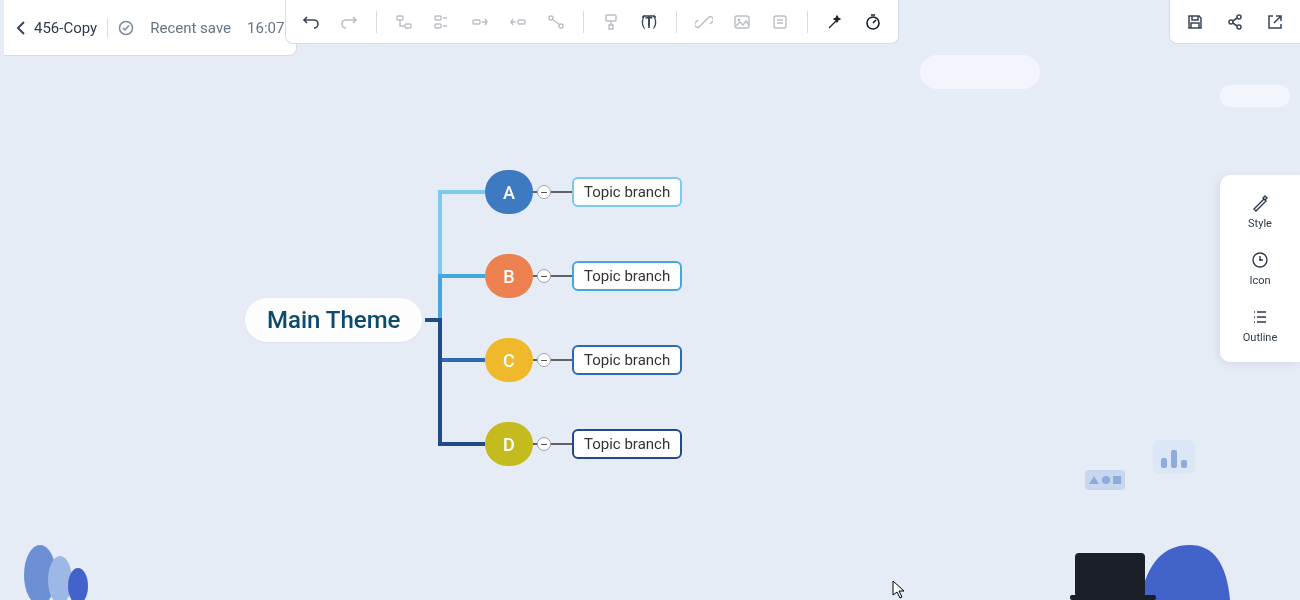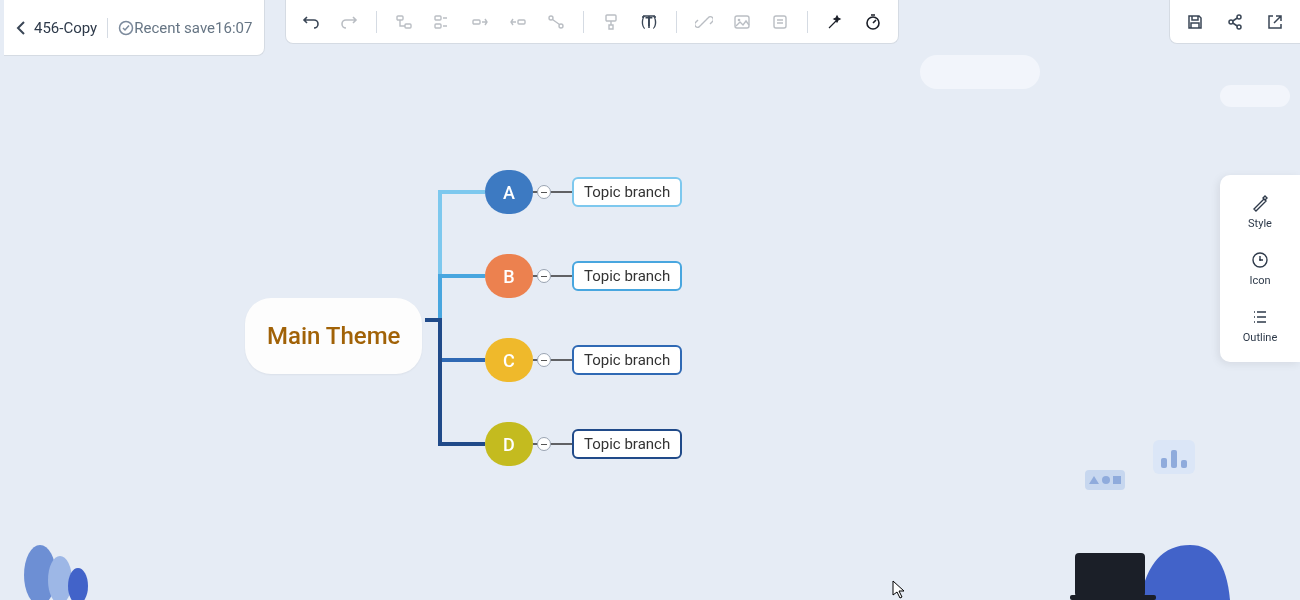--- a/index.html
+++ b/index.html
@@ -26,21 +26,21 @@
     height: 56px;
     display: flex;
     align-items: center;
     padding: 0 12px;
     gap: 10px;
     font-size: 15px;
     color: #2e3a4a;
   }
   .header-left .back { display:flex; align-items:center; gap:6px; cursor:pointer; }
   .header-left .divider { width:1px; height:20px; background:#d5dbe3; }
-  .header-left .save { display:flex; align-items:center; gap:0; color:#667584; }
+  .header-left .save { display:flex; align-items:center; gap:16px; color:#667584; }
 
   
   .toolbar {
     position: absolute;
     top: 0;
     left: 285px;
     background: #fff;
     border: 1px solid #d5dbe3;
     border-top: none;
     border-radius: 0 0 8px 8px;
@@ -113,23 +113,23 @@
   .canvas {
     position:absolute;
     inset:0;
   }
   .main-node {
     position:absolute;
     left:245px;
     top:298px;
     background:#fdfdfd;
     border-radius:26px;
-    padding:24px 22px;
+    padding:8px 22px;
     font-size:24px;
-    color:#a16207;
+    color:#0c4a6e;
     font-weight:500;
     box-shadow:0 1px 2px rgba(0,0,0,0.05);
     text-align:right;
   }
   .sub-node {
     position:absolute;
     width:48px;
     height:44px;
     border-radius:22px;
     display:flex;

